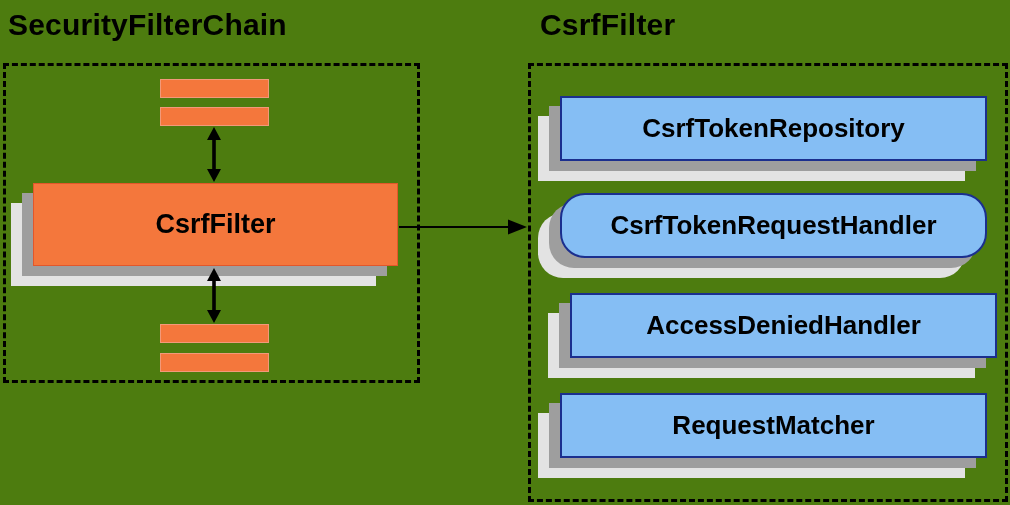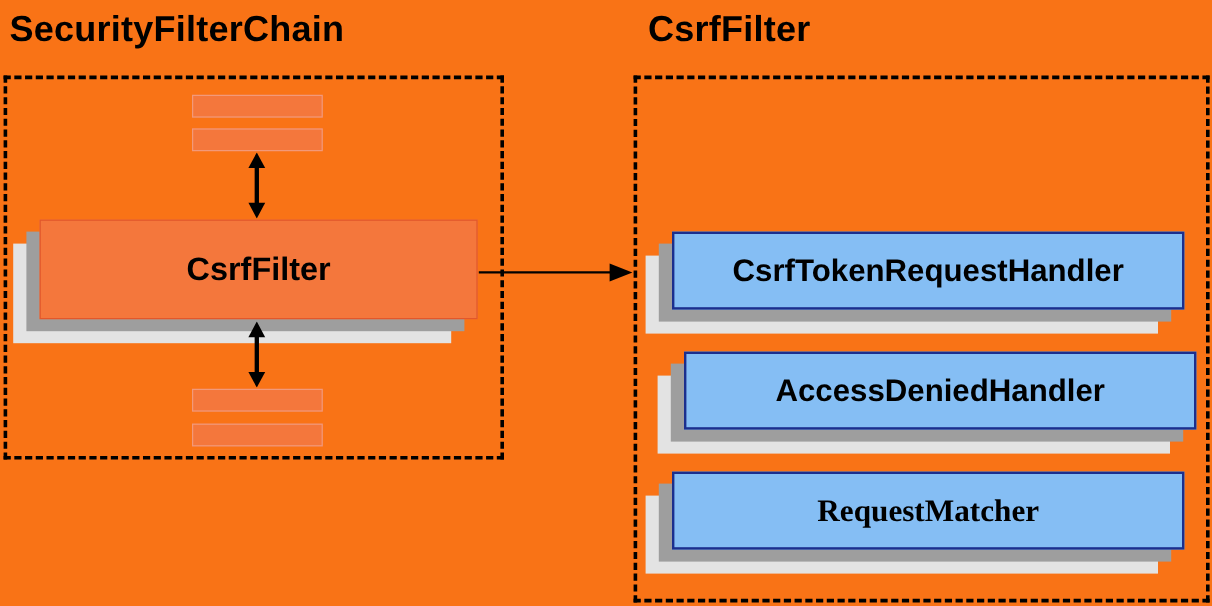--- a/index.html
+++ b/index.html
@@ -3,21 +3,21 @@
 <meta charset="utf-8">
 <style>
   * { margin: 0; padding: 0; box-sizing: border-box; }
   html, body { background: #ffffff; }
   body { font-family: "Liberation Sans", "DejaVu Sans", sans-serif; }
 
   .canvas {
     position: relative;
     width: 1010px;
     height: 505px;
-    background: #f97316;
+    background: #4d7c0f;
     overflow: hidden;
   }
 
   .title {
     position: absolute;
     font-weight: bold;
     font-size: 30px;
     color: #000000;
     letter-spacing: 0.2px;
     white-space: nowrap;
@@ -72,23 +72,23 @@
     border: 2px solid #1b2f8e;
     box-shadow: -11px 10px 0 #9e9e9e, -22px 20px 0 #e3e3e3;
     display: flex;
     align-items: center;
     justify-content: center;
     font-weight: bold;
     font-size: 26px;
     color: #000000;
   }
   .component-box.c0 { top: 96px;  }
-  .component-box.c1 { top: 193px; }
+  .component-box.c1 { top: 193px; border-radius: 25px; }
   .component-box.c2 { top: 293px; margin-left: 10px; }
-  .component-box.c3 { top: 393px; font-family: Liberation Serif, serif; }
+  .component-box.c3 { top: 393px; }
 
   .v-arrow { position: absolute; left: 200px; width: 28px; height: 55px; }
   .v-arrow.a1 { top: 127px; }
   .v-arrow.a2 { top: 268px; }
 
   .h-arrow { position: absolute; left: 398px; top: 216px; width: 130px; height: 22px; }
 </style>
 </head>
 <body>
 
@@ -119,17 +119,18 @@
   <div class="bar b3"></div>
   <div class="bar b4"></div>
 
   <svg class="h-arrow" viewBox="0 0 130 22">
     <line x1="1" y1="11" x2="112" y2="11" stroke="#000000" stroke-width="2"></line>
     <polygon points="110,3.5 129,11 110,18.5" fill="#000000"></polygon>
   </svg>
 
   <div class="dashed-panel right"></div>
 
+  <div class="component-box c0">CsrfTokenRepository</div>
   <div class="component-box c1">CsrfTokenRequestHandler</div>
   <div class="component-box c2">AccessDeniedHandler</div>
   <div class="component-box c3">RequestMatcher</div>
 
 </div>
 
 </body></html>

